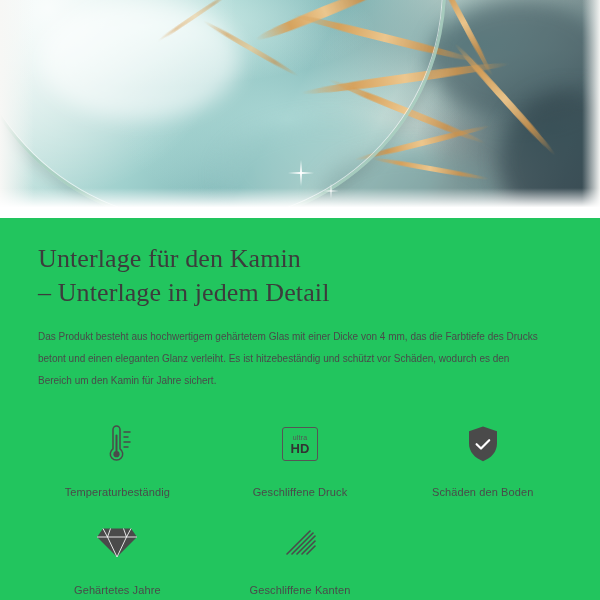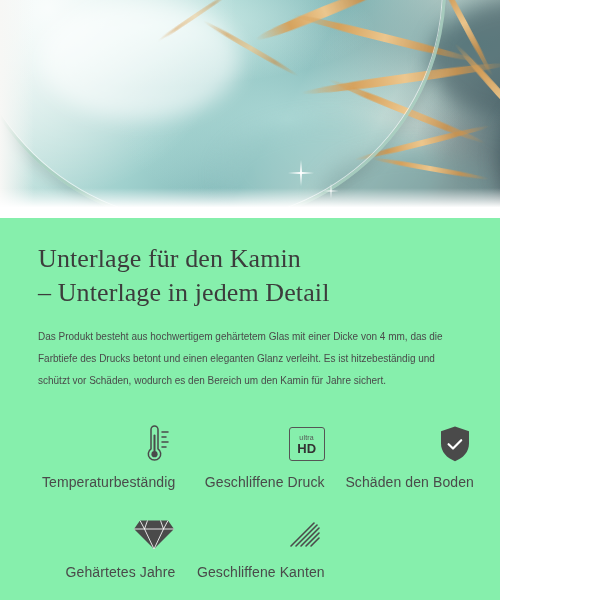--- a/index.html
+++ b/index.html
@@ -9,23 +9,23 @@
   body {
     width: 600px;
     height: 600px;
     background: #ffffff;
     font-family: "Liberation Sans", sans-serif;
     overflow: hidden;
   }
 
   .page {
     position: relative;
-    width: 500px;
+    width: 600px;
     height: 600px;
-    background: #86efac;
+    background: #22c55e;
     overflow: hidden;
   }
 
   
   .hero {
     position: relative;
     width: 600px;
     height: 218px;
     overflow: hidden;
     background: #f2f2f0;
@@ -147,32 +147,32 @@
   .features {
     margin-top: 30px;
     padding: 0 26px;
     display: grid;
     grid-template-columns: repeat(3, 1fr);
     row-gap: 22px;
   }
   .feature {
     display: flex;
     flex-direction: column;
-    align-items: flex-end;
+    align-items: center;
     justify-content: flex-start;
   }
   .feature-icon {
     height: 44px;
     display: flex;
     align-items: center;
     justify-content: center;
   }
   .feature-label {
-    margin-top: 8px;
-    font-size: 14px;
+    margin-top: 20px;
+    font-size: 11px;
     color: #4a4a4a;
     text-align: center;
     letter-spacing: 0.1px;
   }
   .hd-box {
     width: 34px;
     height: 32px;
     border: 1.6px solid #555;
     border-radius: 3px;
     display: flex;

